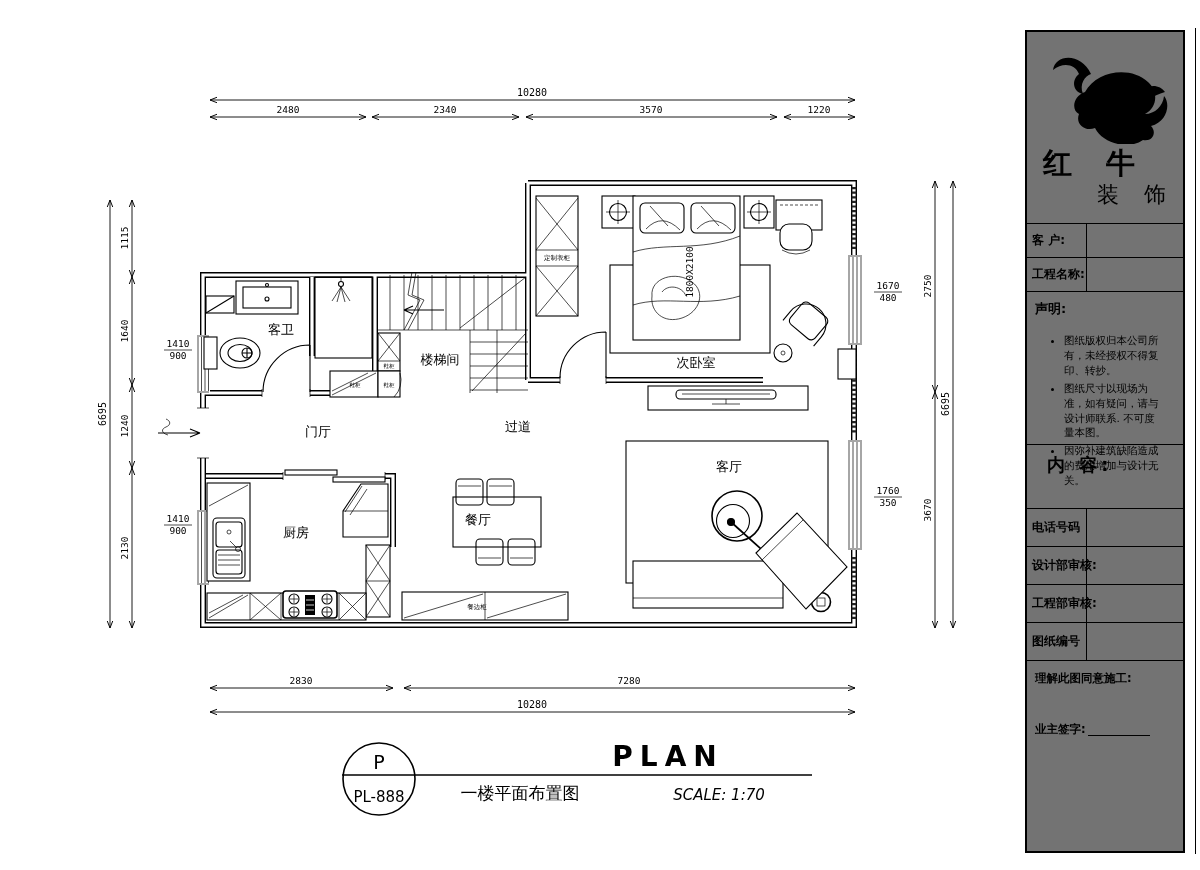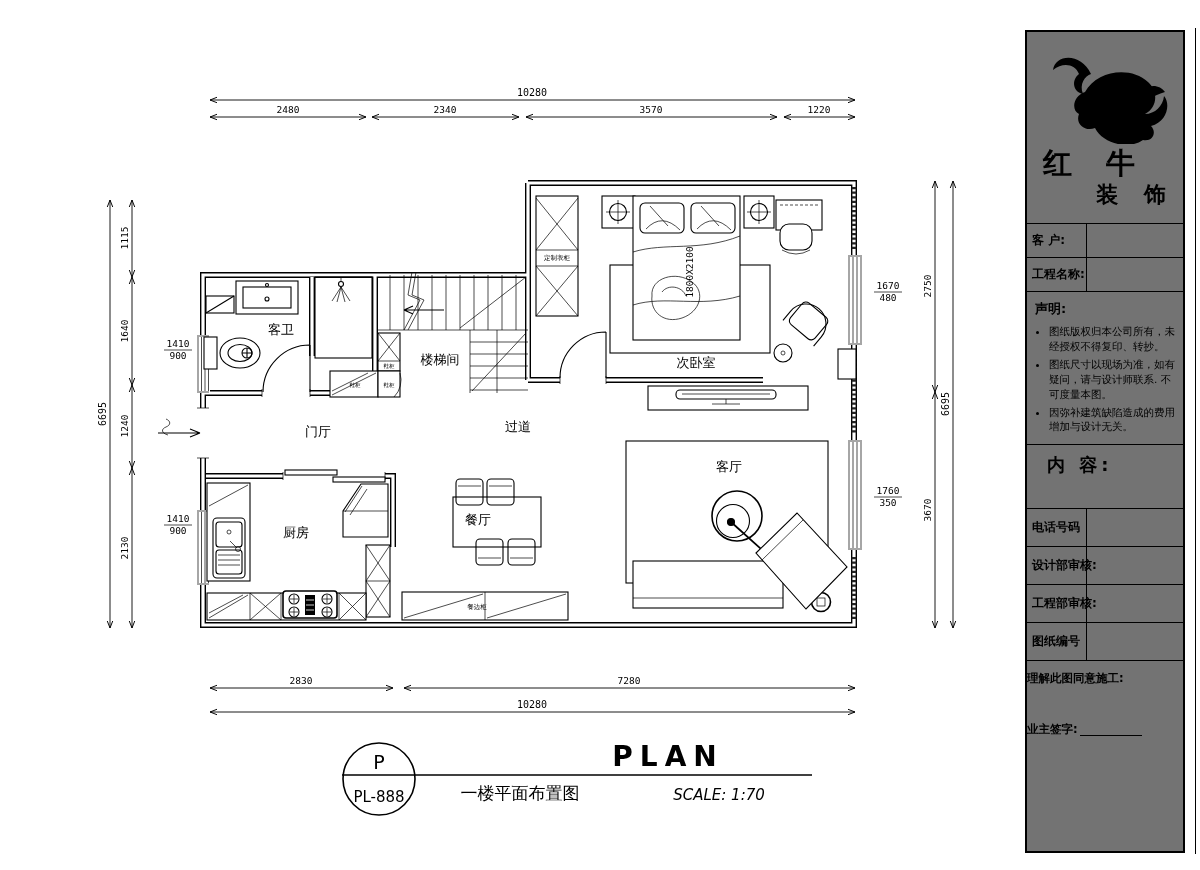--- a/index.html
+++ b/index.html
@@ -25,33 +25,33 @@
   .stampN{font:15px "DejaVu Sans",sans-serif;text-anchor:middle;}
   .planT{font:28px "DejaVu Sans",sans-serif;font-weight:bold;letter-spacing:7px;text-anchor:middle;}
   .cnT{font:17px "DejaVu Sans",sans-serif;text-anchor:middle;}
   .scT{font:15px "DejaVu Sans",sans-serif;font-style:italic;text-anchor:middle;}
   
   #tb{position:absolute;left:1025px;top:30px;width:160px;height:823px;
       border:2px solid #000;box-sizing:border-box;background:#737373;display:flex;flex-direction:column;}
   #tb .logo{height:192px;border-bottom:1.5px solid #000;position:relative;box-sizing:border-box;}
   #tb .logo svg{position:absolute;left:18px;top:8px;}
   .brand1{position:absolute;left:16px;top:112px;font-size:29px;letter-spacing:12px;font-weight:bold;white-space:nowrap;}
-  .brand2{position:absolute;right:8px;top:148px;font-size:22px;letter-spacing:9px;font-weight:bold;white-space:nowrap;}
+  .brand2{position:absolute;right:8px;top:148px;font-size:22px;letter-spacing:9px;font-weight:normal;white-space:nowrap;}
   .frow{display:flex;border-bottom:1.5px solid #000;box-sizing:border-box;}
   .frow .lab{width:60px;border-right:1.5px solid #000;box-sizing:border-box;
              display:flex;align-items:center;padding-left:5px;font-size:12px;font-weight:bold;white-space:nowrap;}
   .frow .val{flex:1;}
   .r34{height:34px;} .r40{height:40px;} .r38{height:38px;}
   .stmt{height:153px;border-bottom:1.5px solid #000;box-sizing:border-box;padding:6px 6px 0 8px;}
   .stmt h4{margin:2px 0 6px 0;font-size:13px;}
-  .stmt ul{margin:0;padding-left:14px;}
+  .stmt ul{margin:15px;padding-left:14px;}
   .stmt li{font-size:10.5px;line-height:1.42;margin-bottom:3px;}
   .cont{height:64px;border-bottom:1.5px solid #000;box-sizing:border-box;padding:8px 0 0 20px;
         font-size:18px;font-weight:bold;letter-spacing:4px;}
-  .tbfoot{flex:1;padding:10px 8px 0 0;font-size:11.5px;font-weight:bold;}
+  .tbfoot{flex:1;padding:10px 8px 0 8px;font-size:11.5px;font-weight:bold;}
   .sigrow{margin-top:36px;display:flex;align-items:center;}
   .sigline{display:inline-block;width:62px;border-bottom:1.5px solid #000;height:12px;margin-left:2px;}
   .sheet-edge{position:absolute;left:1195px;top:28px;height:826px;border-left:1.5px solid #000;}
 </style>
 </head>
 <body>
 
 <svg id="plan" width="1010" height="870" viewBox="0 0 1010 870">
   <defs>
     <marker id="ae" viewBox="0 0 10 10" refX="9" refY="5" markerWidth="9" markerHeight="9" orient="auto-start-reverse">

